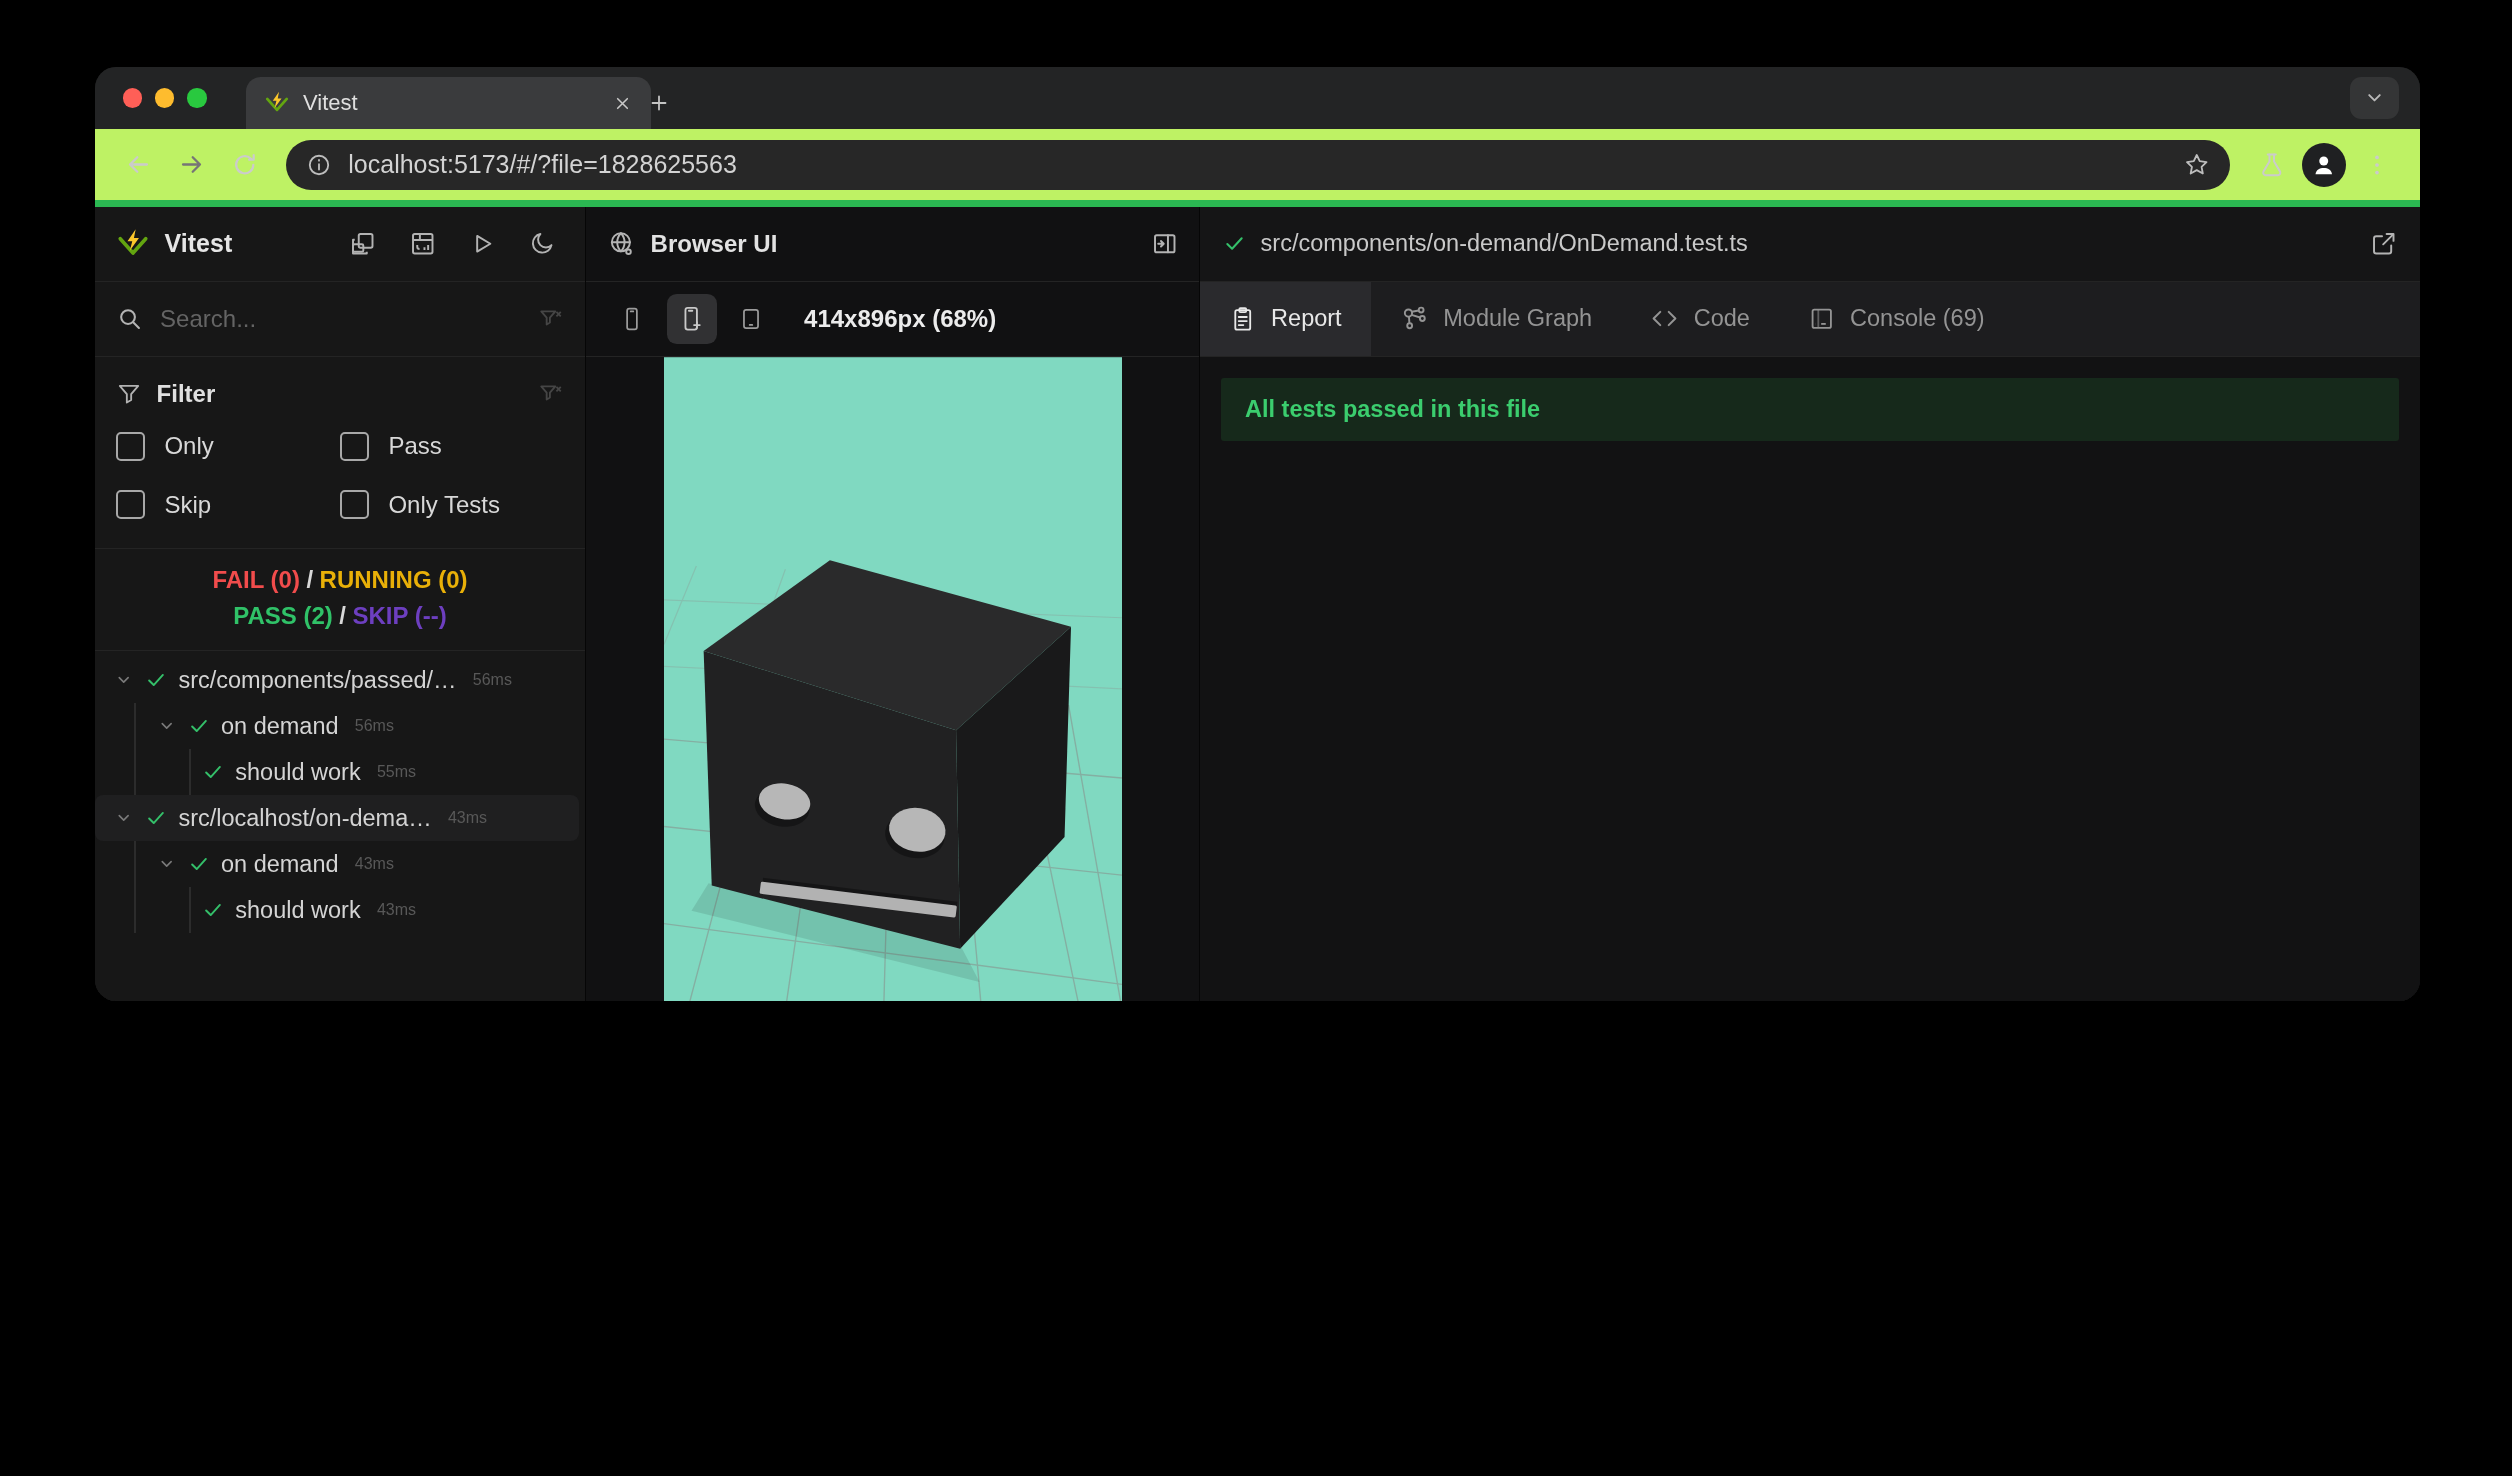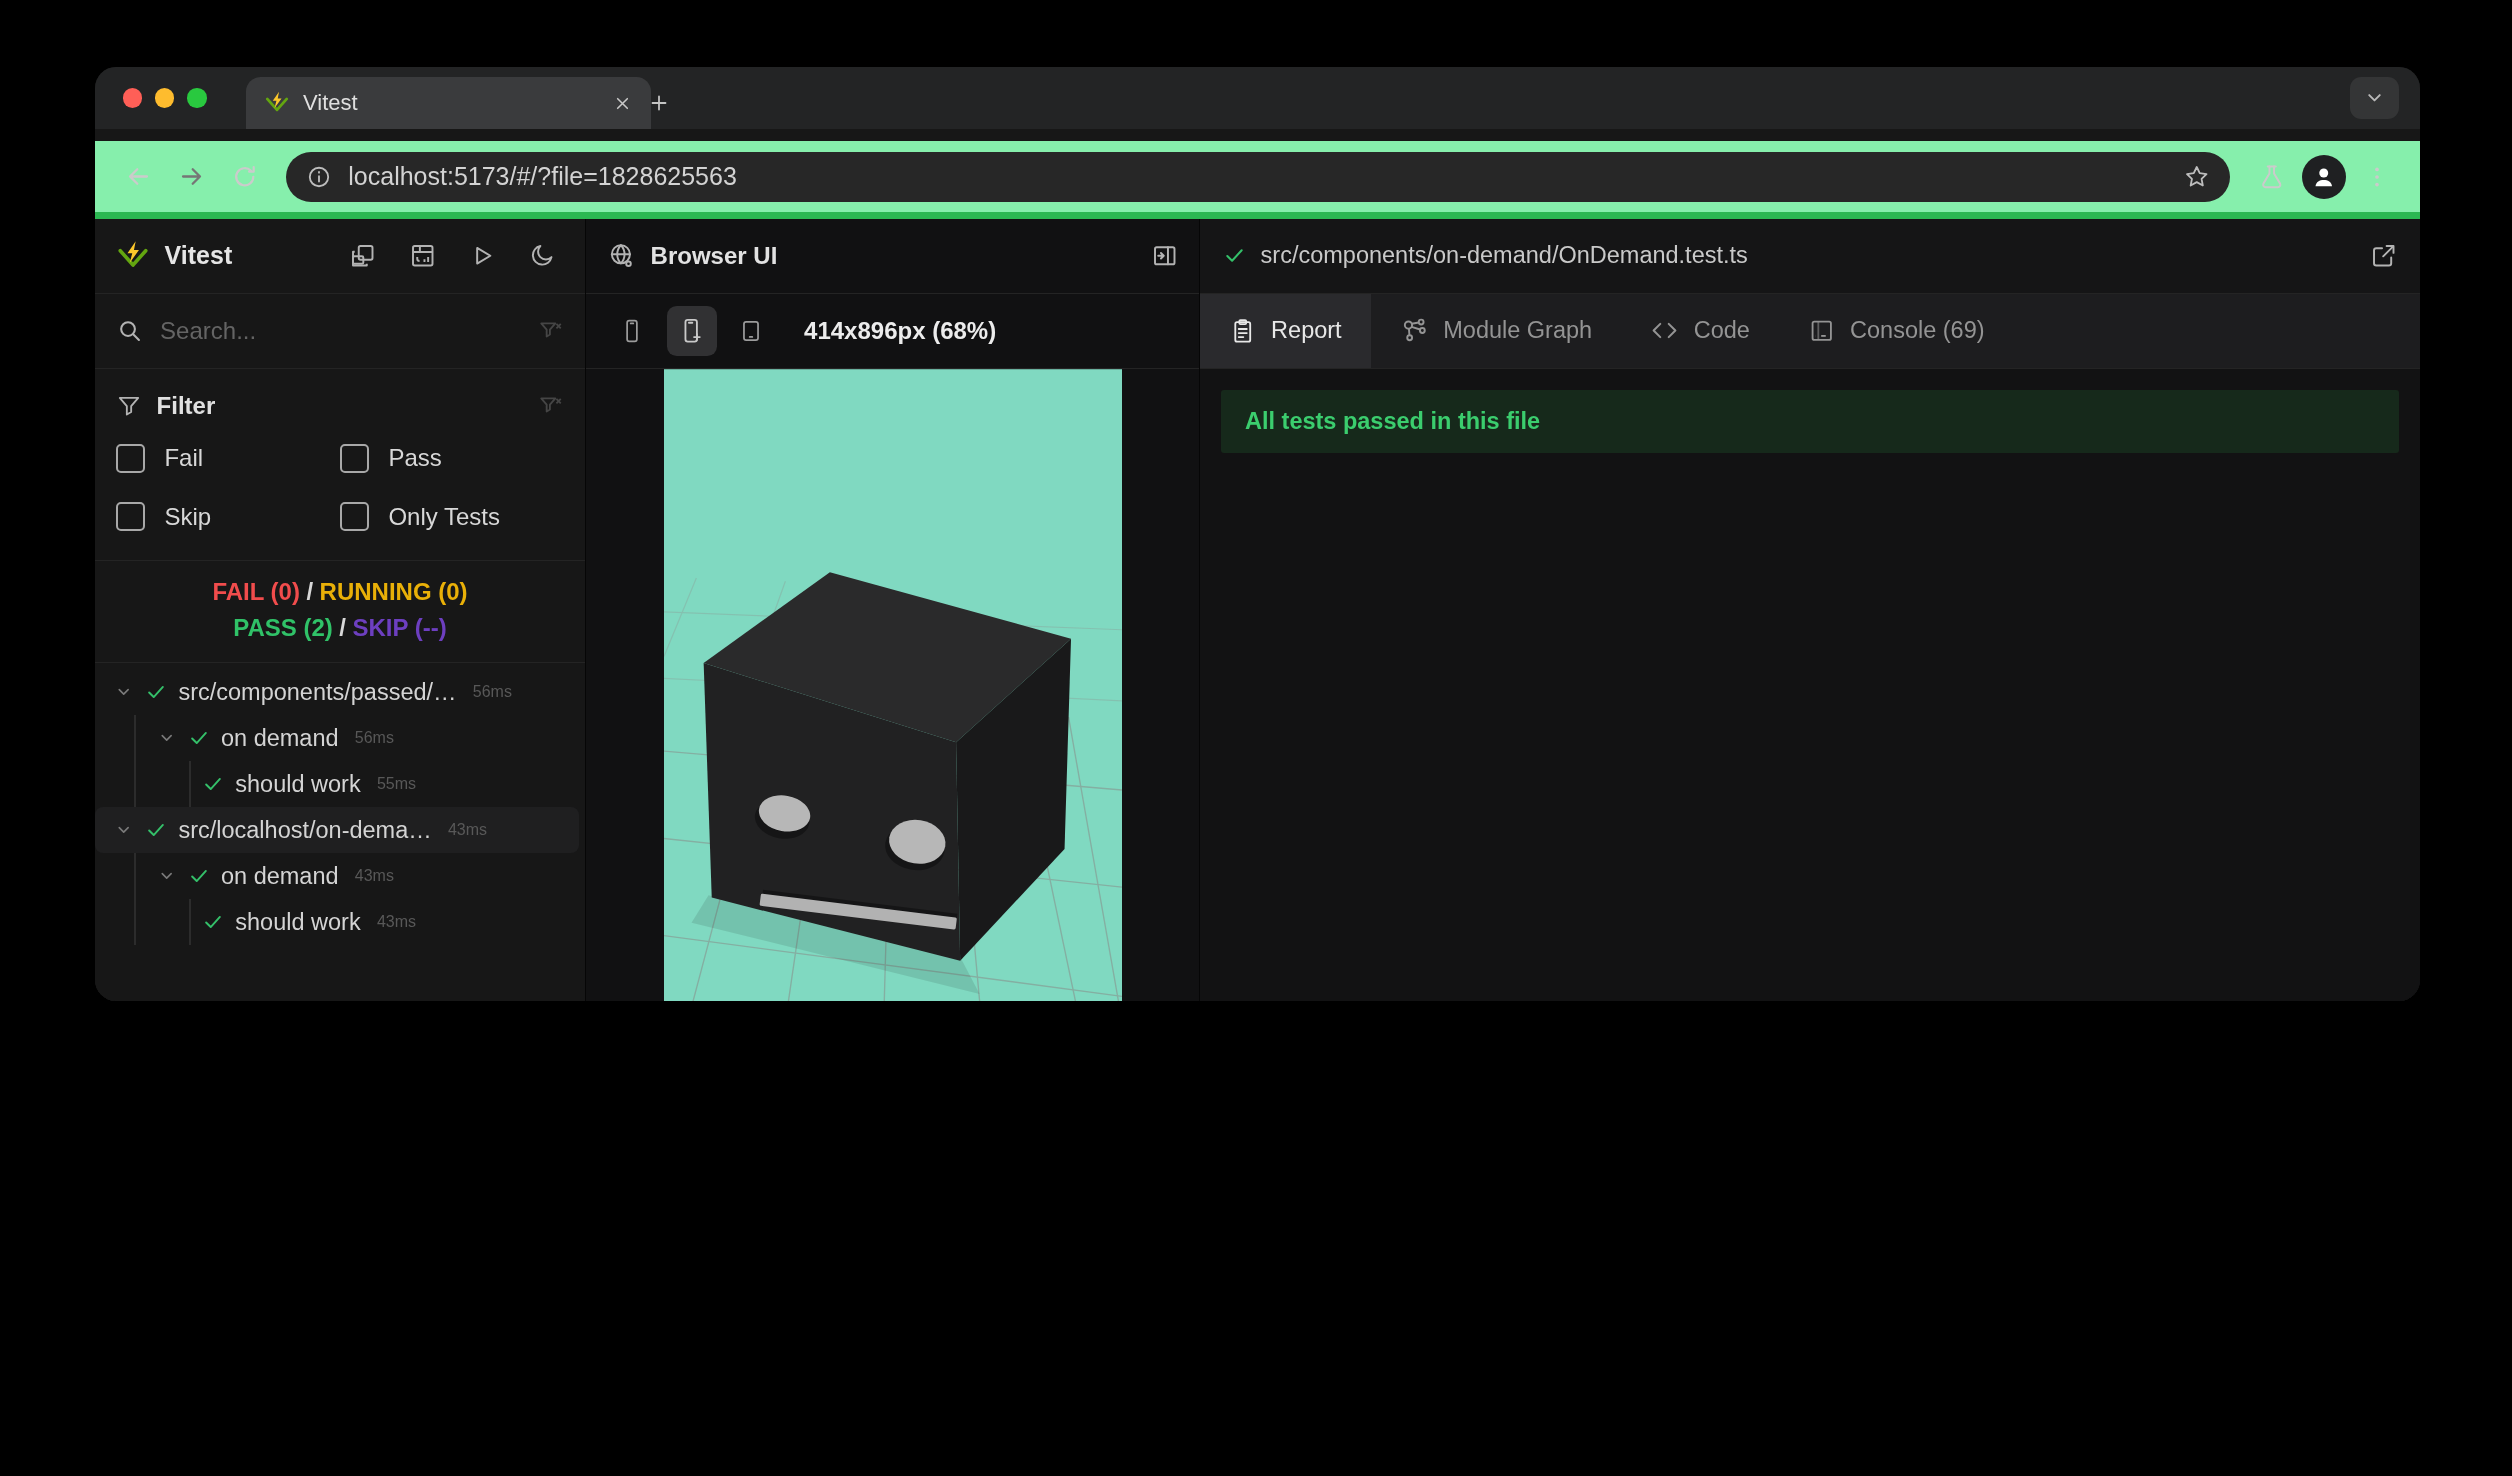--- a/index.html
+++ b/index.html
@@ -11,21 +11,21 @@
   
   .tabstrip{height:62px;background:#232425;display:flex;align-items:flex-end;position:relative;flex:none;}
   .traffic{position:absolute;left:27.5px;top:0;bottom:0;display:flex;align-items:center;gap:13px;}
   .light{width:19.4px;height:19.4px;border-radius:50%;}
   .light.red{background:#ff5f57}.light.yellow{background:#febc2e}.light.green{background:#29c93f}
   .tab{position:absolute;left:151px;bottom:0;width:369px;height:52px;background:#3a3b3d;border-radius:14.6px 14.6px 0 0;
        display:flex;align-items:center;padding:0 18px;gap:13px;color:#dfdfdf;font-size:22px;}
   .tab .close{margin-left:auto;color:#c9c9c9;display:flex;}
   .newtab{position:absolute;left:544px;bottom:6.5px;width:40px;height:40px;display:flex;align-items:center;justify-content:center;color:#c4c4c4;border-radius:8px;}
   .corner-btn{position:absolute;right:21px;top:9.7px;width:49px;height:42px;border-radius:11.3px;background:#343536;display:flex;align-items:center;justify-content:center;color:#b9b9b9;}
-  .toolbar{height:71px;background:#86efac;display:flex;align-items:center;padding:0 21px;gap:8px;flex:none;margin-top:12px;}
+  .toolbar{height:71px;background:#bef264;display:flex;align-items:center;padding:0 21px;gap:8px;flex:none;}
   .navbtn{width:45px;height:45px;display:flex;align-items:center;justify-content:center;border-radius:50%;color:#cbcbcb;flex:none;}
   .navbtn.disabled{color:#767676;}
   .urlpill{flex:1;height:50px;background:#272727;border-radius:25px;display:flex;align-items:center;margin:0 11.3px;padding:0 19.4px;gap:14.6px;min-width:0;}
   .urlpill input{flex:1;background:transparent;border:none;outline:none;color:#d3d3d3;font-size:25px;font-family:"Liberation Sans",sans-serif;}
   .pill-ic{color:#bdbdbd;display:flex;flex:none;}
   .avatar{width:44px;height:44px;border-radius:50%;background:#1f2022;display:flex;align-items:center;justify-content:center;flex:none;}
   .progress{height:6.5px;background:#2bb852;flex:none;}
 
   
   .content{flex:1;display:flex;min-height:0;background:#171717;}
@@ -254,21 +254,21 @@
             <svg class="ic" width="26" height="26" viewBox="0 0 24 24" stroke="currentColor" stroke-width="1.7" stroke-linejoin="round" fill="none">
                   <path d="M3 5h13l-5 5.8v4.4l-3 1.8v-6.2z"></path>
                   <path d="M17 5.5l4 4M21 5.5l-4 4"></path>
                 </svg>
           </span>
         </div>
         <div class="cb-grid">
 
             <label class="cb">
               <span class="box"></span>
-              <span class="lbl">Fail</span>
+              <span class="lbl">Only</span>
             </label>
 
             <label class="cb">
               <span class="box"></span>
               <span class="lbl">Pass</span>
             </label>
 
             <label class="cb">
               <span class="box"></span>
               <span class="lbl">Skip</span>

